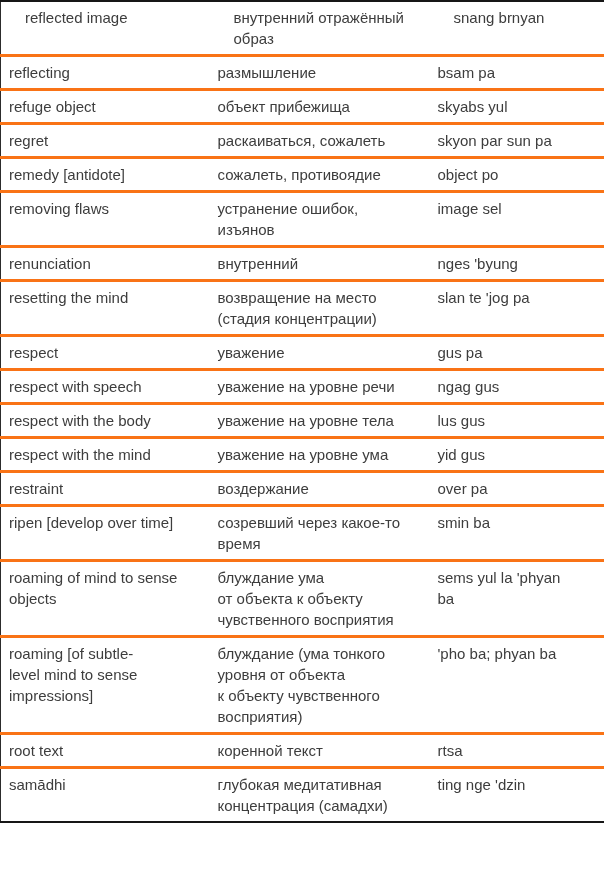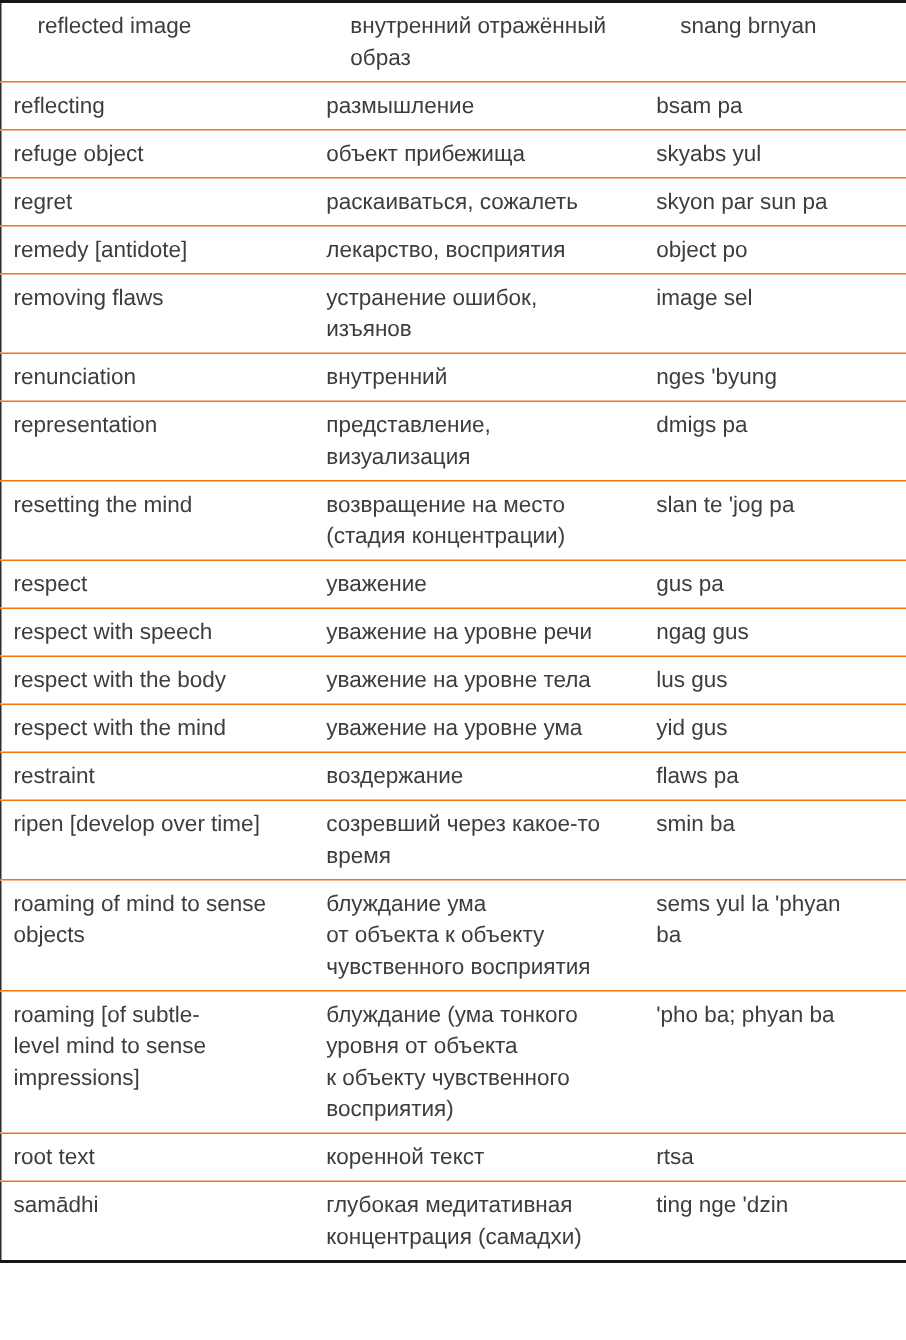--- a/index.html
+++ b/index.html
@@ -21,21 +21,21 @@
     border-bottom: 2px solid #161616;
     border-left: 1px solid #2c2c2c;
     border-right: 1px solid #2c2c2c;
   }
   table.glossary td {
     vertical-align: top;
     padding: 5px 8px 5px 8px;
     line-height: 21px;
     white-space: pre-line;
     overflow-wrap: break-word;
-    border-top: 1px solid #f97316;
+    border-top: 3px solid #f97316;
   }
   table.glossary tr:first-child td {
     border-top: none;
     padding-left: 24px;
   }
   .col-en { width: 209px; }
   .col-ru { width: 220px; }
   .col-bo { width: 175px; }
 </style>
 </head>
@@ -64,39 +64,33 @@
       <td>объект прибежища</td>
       <td>skyabs yul</td>
     </tr>
     <tr>
       <td>regret</td>
       <td>раскаиваться, сожалеть</td>
       <td>skyon par sun pa</td>
     </tr>
     <tr>
       <td>remedy [antidote]</td>
-      <td>лекарство, восприятия</td>
+      <td>сожалеть, противоядие</td>
       <td>object po</td>
     </tr>
     <tr>
       <td>removing flaws</td>
       <td>устранение ошибок,
 изъянов</td>
       <td>image sel</td>
     </tr>
     <tr>
       <td>renunciation</td>
       <td>внутренний</td>
       <td>nges 'byung</td>
-    </tr>
-    <tr>
-      <td>representation</td>
-      <td>представление,
-визуализация</td>
-      <td>dmigs pa</td>
     </tr>
     <tr>
       <td>resetting the mind</td>
       <td>возвращение на место
 (стадия концентрации)</td>
       <td>slan te 'jog pa</td>
     </tr>
     <tr>
       <td>respect</td>
       <td>уважение</td>
@@ -113,21 +107,21 @@
       <td>lus gus</td>
     </tr>
     <tr>
       <td>respect with the mind</td>
       <td>уважение на уровне ума</td>
       <td>yid gus</td>
     </tr>
     <tr>
       <td>restraint</td>
       <td>воздержание</td>
-      <td>flaws pa</td>
+      <td>over pa</td>
     </tr>
     <tr>
       <td>ripen [develop over time]</td>
       <td>созревший через какое-то
 время</td>
       <td>smin ba</td>
     </tr>
     <tr>
       <td>roaming of mind to sense
 objects</td>

